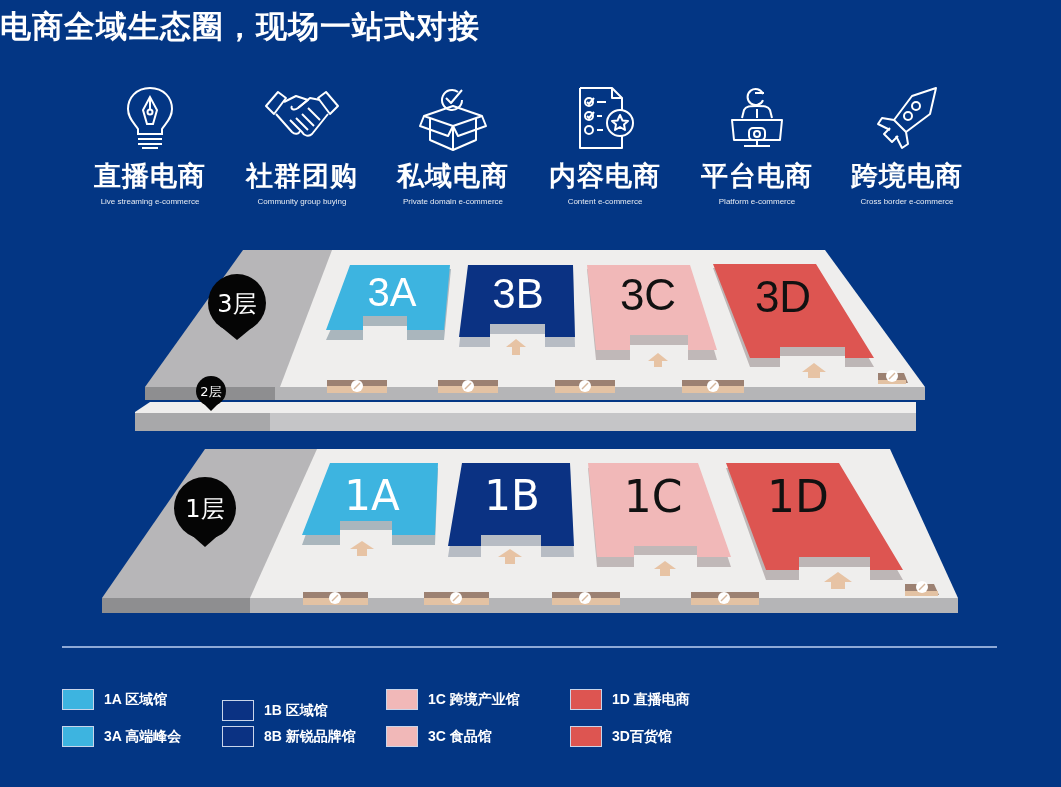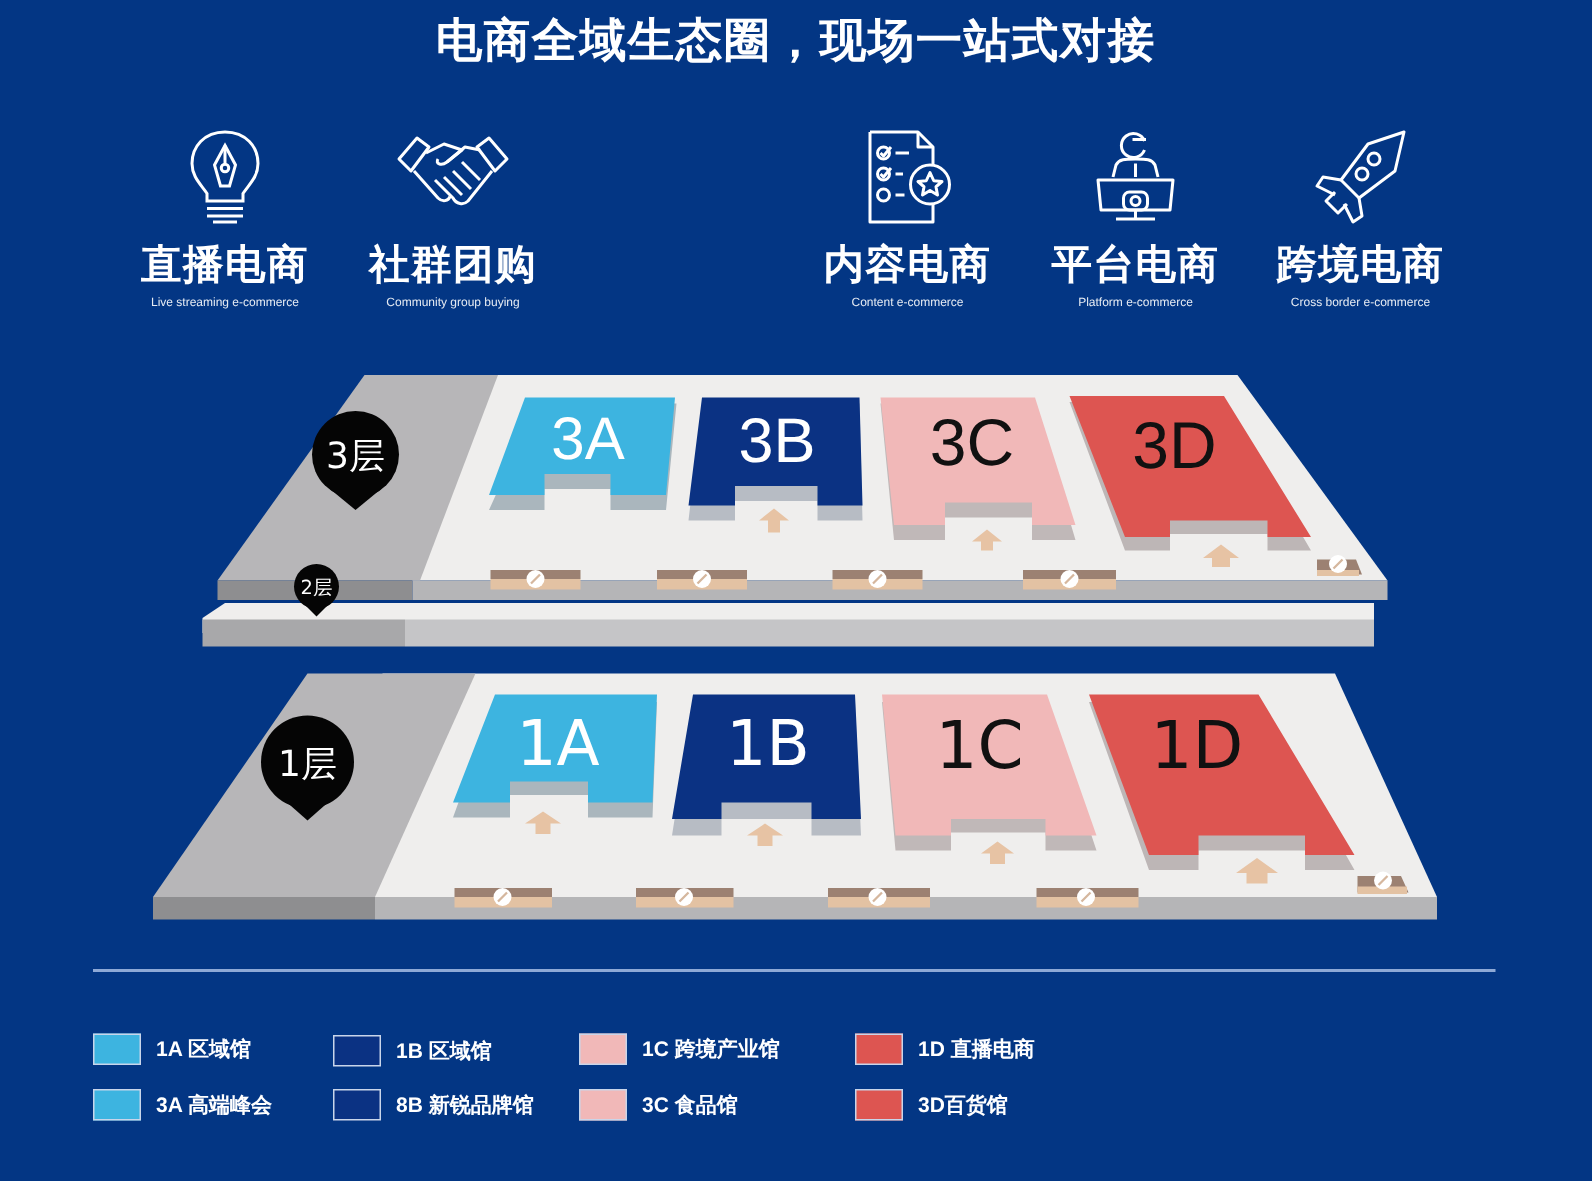--- a/index.html
+++ b/index.html
@@ -5,21 +5,21 @@
   html, body { margin: 0; padding: 0; }
   body {
     width: 1061px; height: 787px; overflow: hidden;
     background: #033684;
     font-family: "DejaVu Sans", "Liberation Sans", sans-serif;
     color: #ffffff;
     position: relative;
   }
   .title {
     position: absolute; left: 0; top: 6px; width: 1061px;
-    text-align: center; font-size: 31px; font-weight: bold; letter-spacing: 1px;
+    text-align: left; font-size: 31px; font-weight: bold; letter-spacing: 1px;
   }
   .cats { position: absolute; left: 75px; top: 84px; width: 910px; height: 130px; }
   .cat { position: absolute; top: 0; width: 150px; text-align: center; }
   .cat svg { display: block; margin: 0 auto; }
   .cat .zh { font-size: 27px; font-weight: bold; margin-top: 6px; letter-spacing: 1px; }
   .cat .en { font-size: 8px; margin-top: 3px; opacity: 0.9; font-family: "Liberation Sans", sans-serif; }
   .map { position: absolute; left: 0; top: 0; }
   .divider { position: absolute; left: 62px; top: 646px; width: 935px; height: 2px; background: #8ea9d6; }
   .legend { position: absolute; left: 60px; top: 686px; width: 700px; height: 80px; font-weight: bold; }
   .lg-item { position: absolute; display: flex; align-items: center; font-size: 14px; font-family: "DejaVu Sans", sans-serif; }
@@ -52,20 +52,33 @@
       <path d="M22 18 L34 12 L46 16 L36 24 C32 27 28 25 30 22"></path>
       <path d="M58 16 L48 14 L36 24"></path>
         <path d="M14 30 L30 48 C33 51 37 50 38 47"></path>
       <path d="M66 30 L50 50 C47 53 42 52 40 48 L28 36"></path>
         <path d="M46 46 L34 34"></path>
         <path d="M52 42 L40 30"></path>
         <path d="M58 36 L46 24"></path>
     </svg>
     <div class="zh">社群团购</div>
     <div class="en">Community group buying</div>
+  </div>
+  <div class="cat" style="left:303px">
+    <svg width="70" height="68" viewBox="0 0 70 68" fill="none" stroke="#fff" stroke-width="2" stroke-linejoin="round">
+      <path d="M40 8 A10 10 0 1 0 44 16"></path>
+        <path d="M28 14 L33 19 L44 6"></path>
+      <path d="M6 32 L35 22 L64 32 L35 42 Z"></path>
+        <path d="M12 34 L12 56 L35 66 L58 56 L58 34"></path>
+        <line x1="35" y1="42" x2="35" y2="66"></line>
+      <path d="M6 32 L2 42 L30 52 L35 42"></path>
+        <path d="M64 32 L68 42 L40 52 L35 42"></path>
+    </svg>
+    <div class="zh">私域电商</div>
+    <div class="en">Private domain e-commerce</div>
   </div>
   <div class="cat" style="left:607px">
     <svg width="70" height="68" viewBox="0 0 70 68" fill="none" stroke="#fff" stroke-width="2" stroke-linejoin="round">
       <path d="M41 10 A8 8 0 1 0 41 16"></path>
         <path d="M33 9 L42 9"></path>
       <path d="M20 34 L22 26 C24 22 28 22 35 22 C42 22 46 22 48 26 L50 34"></path>
         <line x1="35" y1="25" x2="35" y2="34"></line>
       <path d="M10 36 L60 36 L58 56 L12 56 Z"></path>
         <rect x="27" y="44" width="16" height="12" rx="4"></rect>
         <circle cx="35" cy="50" r="3"></circle>
@@ -267,21 +280,21 @@
   </g>
 </svg>
 
 <div class="divider"></div>
 
 <div class="legend">
   <div class="lg-item" style="left:2px;top:3px">
       <div class="sw" style="background:#3db4e0"></div>
       <span class="lbl">1A 区域馆</span>
     </div>
-  <div class="lg-item" style="left:162px;top:4px">
+  <div class="lg-item" style="left:162px;top:14px">
       <div class="sw" style="background:#0b3283"></div>
       <span class="lbl">1B 区域馆</span>
     </div>
   <div class="lg-item" style="left:326px;top:3px">
       <div class="sw" style="background:#f1b8b8"></div>
       <span class="lbl">1C 跨境产业馆</span>
     </div>
   <div class="lg-item" style="left:510px;top:3px">
       <div class="sw" style="background:#dd5551"></div>
       <span class="lbl">1D 直播电商</span>

